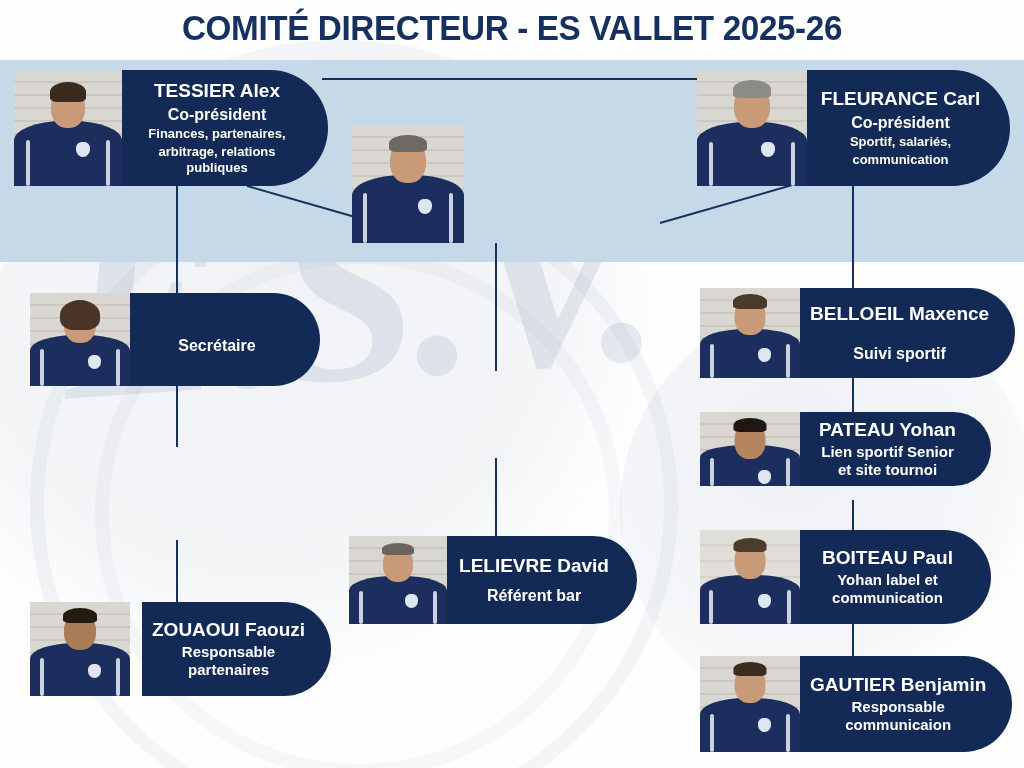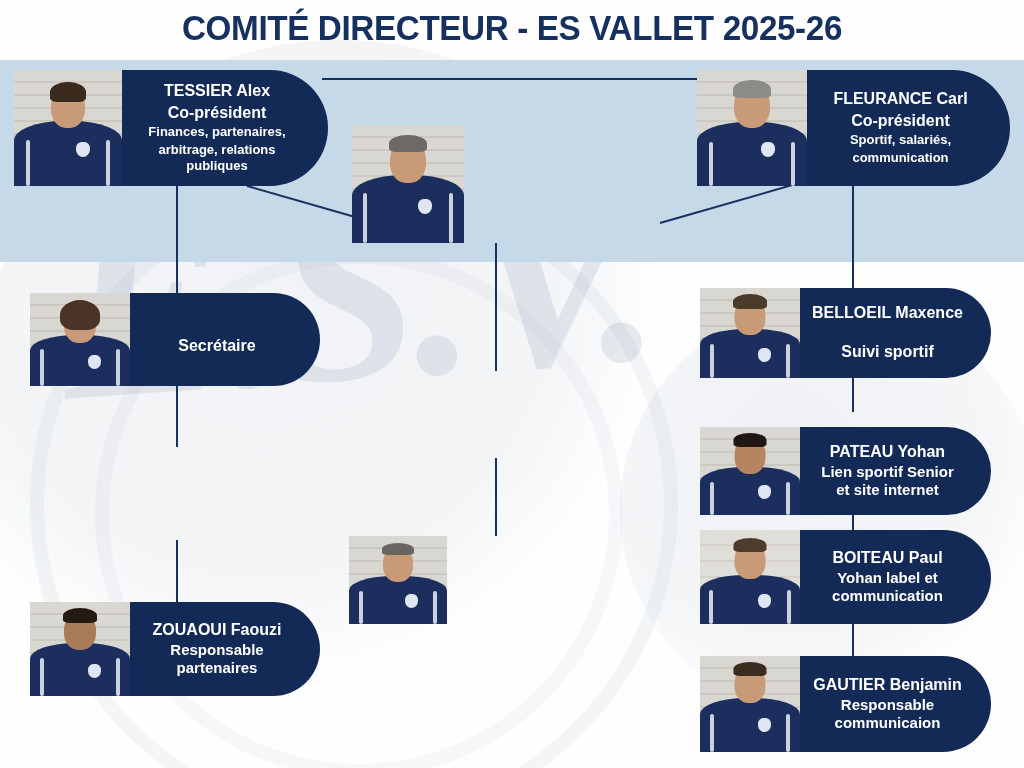--- a/index.html
+++ b/index.html
@@ -86,21 +86,21 @@
     background:#dfe6f2;
   }
   .panel{
     flex:1 1 auto;background:#132a56;color:#ffffff;
     display:flex;flex-direction:column;align-items:center;justify-content:center;
     text-align:center;
     border-radius:0 999px 999px 0;
     padding:4px 26px 4px 10px;
     box-sizing:border-box;
   }
-  .nm{font-size:16px;font-weight:bold;line-height:1.12;white-space:nowrap;}
+  .nm{font-size:19px;font-weight:bold;line-height:1.12;white-space:nowrap;}
   .rl{font-size:16px;font-weight:bold;line-height:1.2;margin-top:3px;}
   .dsc{font-size:13px;font-weight:bold;line-height:1.22;margin-top:2px;}
   .rl.sm{font-size:15px;}
 </style>
 </head>
 <body>
 
 <div id="stage">
 
   <div class="bg-white"></div>
@@ -190,21 +190,21 @@
       <div class="head" style="top:12px;width:32px;height:38px;"></div>
       <div class="hair" style="top:7px;width:40px;height:30px;background:#4a3426;border-radius:50% 50% 35% 35%;"></div>
       <div class="crest" style="left:58px;top:62px;width:13px;height:14px;"></div>
     </div>
     <div class="panel">
       <div class="rl" style="margin-top:12px;">Secrétaire</div>
     </div>
   </div>
 
 
-  <div class="card" style="left:30px;top:602px;width:290px;height:94px;">
+  <div class="card" style="left:30px;top:602px;width:290px;height:94px;gap:12px;">
     <div class="photo" style="width:100px;">
       <div class="wall"></div>
       <div class="body" style="width:100%;height:56%;"></div>
       <div class="stripeL" style="left:10px;height:40%;"></div>
       <div class="stripeL" style="right:10px;left:auto;height:40%;"></div>
       <div class="head" style="top:10px;width:32px;height:38px;background:#a97b57;"></div>
       <div class="hair" style="top:6px;width:34px;height:15px;background:#241a12;"></div>
       <div class="crest" style="left:58px;top:62px;width:13px;height:14px;"></div>
     </div>
     <div class="panel">
@@ -218,52 +218,56 @@
   <div class="card" style="left:349px;top:536px;width:288px;height:88px;">
     <div class="photo" style="width:98px;">
       <div class="wall"></div>
       <div class="body" style="width:100%;height:54%;"></div>
       <div class="stripeL" style="left:10px;height:38%;"></div>
       <div class="stripeL" style="right:10px;left:auto;height:38%;"></div>
       <div class="head" style="top:10px;width:30px;height:36px;"></div>
       <div class="hair" style="top:7px;width:32px;height:12px;background:#6a6560;"></div>
       <div class="crest" style="left:56px;top:58px;width:13px;height:14px;"></div>
     </div>
+    <div class="panel">
+      <div class="nm">LELIEVRE David</div>
+      <div class="rl" style="margin-top:10px;">Référent bar</div>
+    </div>
   </div>
 
   <div class="card" style="left:700px;top:288px;width:291px;height:90px;">
     <div class="photo" style="width:100px;">
       <div class="wall"></div>
       <div class="body" style="width:100%;height:55%;"></div>
       <div class="stripeL" style="left:10px;height:38%;"></div>
       <div class="stripeL" style="right:10px;left:auto;height:38%;"></div>
       <div class="head" style="top:10px;width:31px;height:37px;"></div>
       <div class="hair" style="top:6px;width:34px;height:15px;background:#4a3a2a;"></div>
       <div class="crest" style="left:58px;top:60px;width:13px;height:14px;"></div>
     </div>
     <div class="panel">
       <div class="nm">BELLOEIL Maxence</div>
       <div class="rl" style="margin-top:20px;">Suivi sportif</div>
     </div>
   </div>
 
-  <div class="card" style="left:700px;top:427px;width:291px;height:88px;">
+  <div class="card" style="left:700px;top:412px;width:291px;height:74px;">
     <div class="photo" style="width:100px;">
       <div class="wall"></div>
       <div class="body" style="width:100%;height:55%;"></div>
       <div class="stripeL" style="left:10px;height:38%;"></div>
       <div class="stripeL" style="right:10px;left:auto;height:38%;"></div>
       <div class="head" style="top:10px;width:31px;height:37px;background:#b5855f;"></div>
       <div class="hair" style="top:6px;width:33px;height:14px;background:#201713;"></div>
       <div class="crest" style="left:58px;top:58px;width:13px;height:14px;"></div>
     </div>
     <div class="panel">
       <div class="nm">PATEAU Yohan</div>
       <div class="rl sm">Lien sportif Senior</div>
-      <div class="rl sm" style="margin-top:0;">et site internet</div>
+      <div class="rl sm" style="margin-top:0;">et site tournoi</div>
     </div>
   </div>
 
   <div class="card" style="left:700px;top:530px;width:291px;height:94px;">
     <div class="photo" style="width:100px;">
       <div class="wall" style="background:repeating-linear-gradient(180deg,#e0ded9 0px,#e0ded9 14px,#d5d2cc 14px,#d5d2cc 16px);"></div>
       <div class="body" style="width:100%;height:52%;"></div>
       <div class="stripeL" style="left:9px;height:36%;"></div>
       <div class="stripeL" style="right:9px;left:auto;height:36%;"></div>
       <div class="head" style="top:12px;width:31px;height:37px;"></div>

